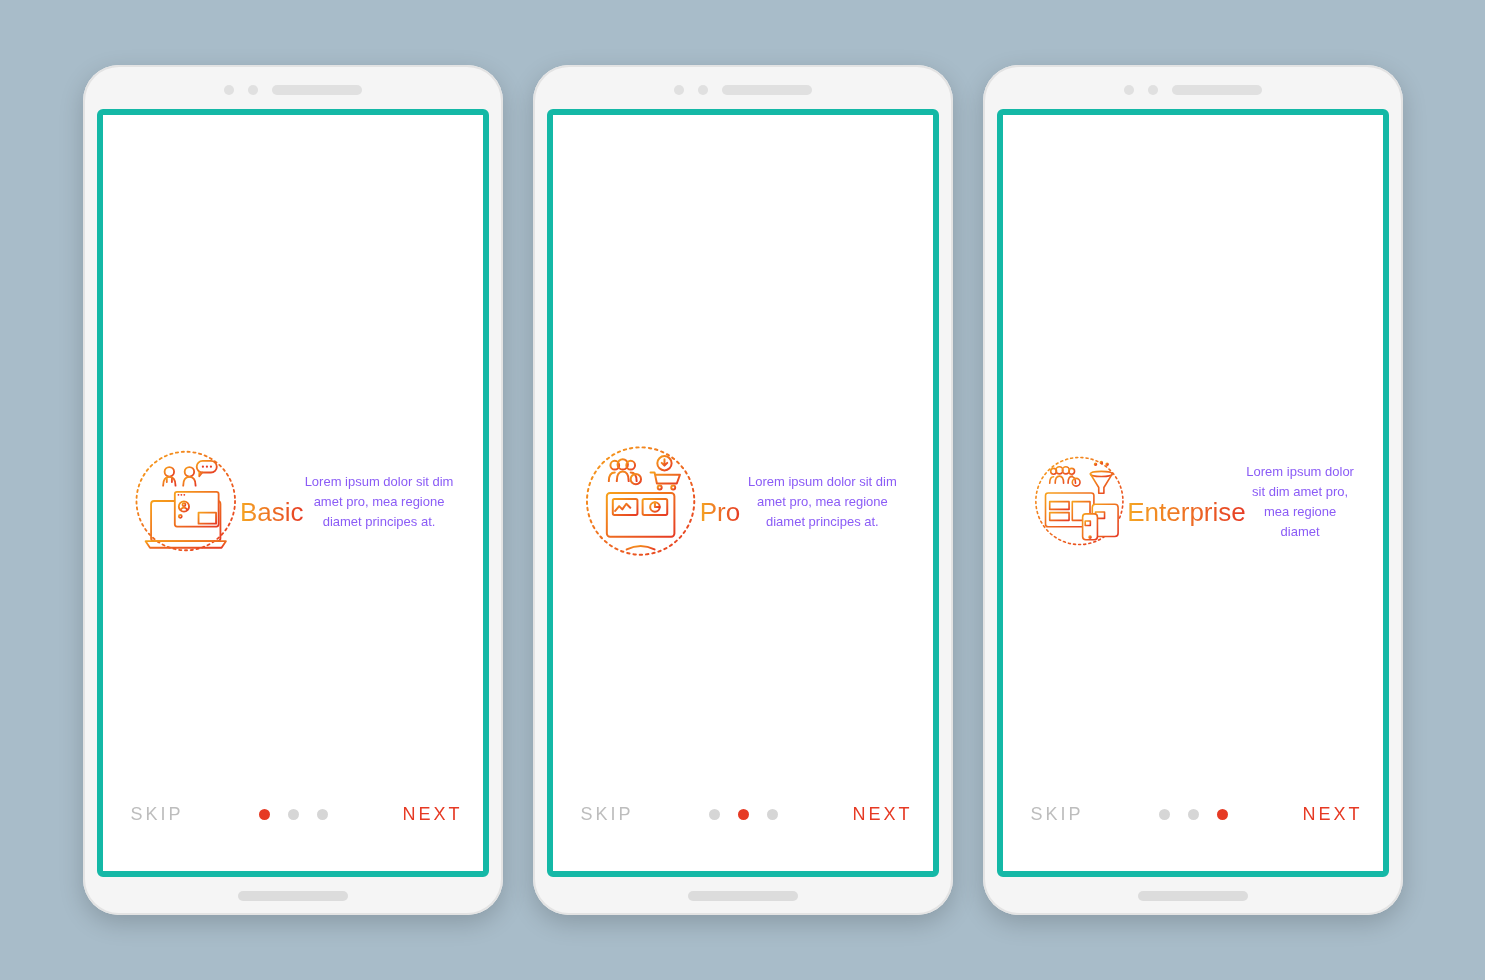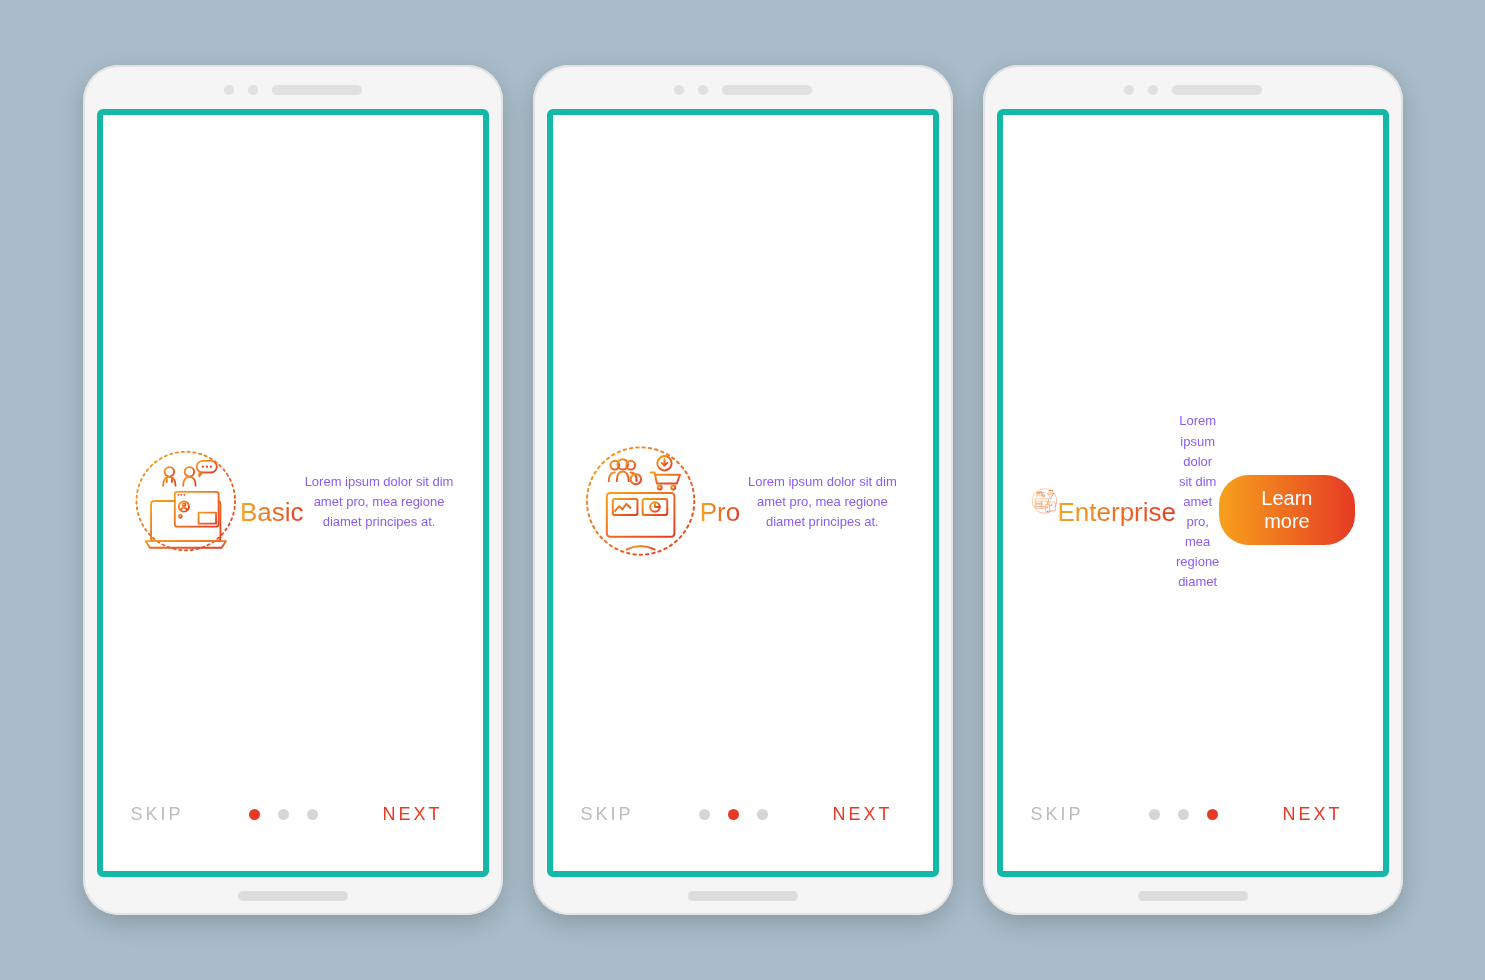--- a/index.html
+++ b/index.html
@@ -88,21 +88,21 @@
     padding: 12px 42px;
     border: none;
     border-radius: 30px;
     font-size: 20px;
     color: #fff;
     background: linear-gradient(90deg,#f7a11b,#e63a24);
     cursor: pointer;
   }
   .nav-row {
     position: absolute;
-    left: 28px; right: 40px; bottom: 46px;
+    left: 28px; right: 20px; bottom: 46px;
     display: flex;
     align-items: center;
     justify-content: space-between;
   }
   .skip {
     color: #bdbdbd;
     font-size: 18px;
     letter-spacing: 3px;
     background: none; border: none; cursor: pointer;
   }
@@ -307,21 +307,20 @@
               <circle cx="236" cy="36" r="3" fill="#e63a24"></circle>
             <ellipse cx="218" cy="66" rx="34" ry="8"></ellipse>
             <path d="M184 66 l26 42 v18 h16 v-18 l26 -42"></path>
             <line x1="194" y1="82" x2="242" y2="82"></line>
             <line x1="202" y1="96" x2="234" y2="96"></line>
           </g>
         </svg>
       </div>
       <div class="title">Enterprise</div>
       <div class="desc">Lorem ipsum dolor sit dim amet pro, mea regione diamet</div>
-      <button class="cta">Learn more</button>
       <div class="nav-row">
         <button class="skip">SKIP</button>
         <div class="dots">
           <span class="dot"></span>
           <span class="dot"></span>
           <span class="dot active"></span>
         </div>
         <button class="next">NEXT</button>
       </div>
     </div>

